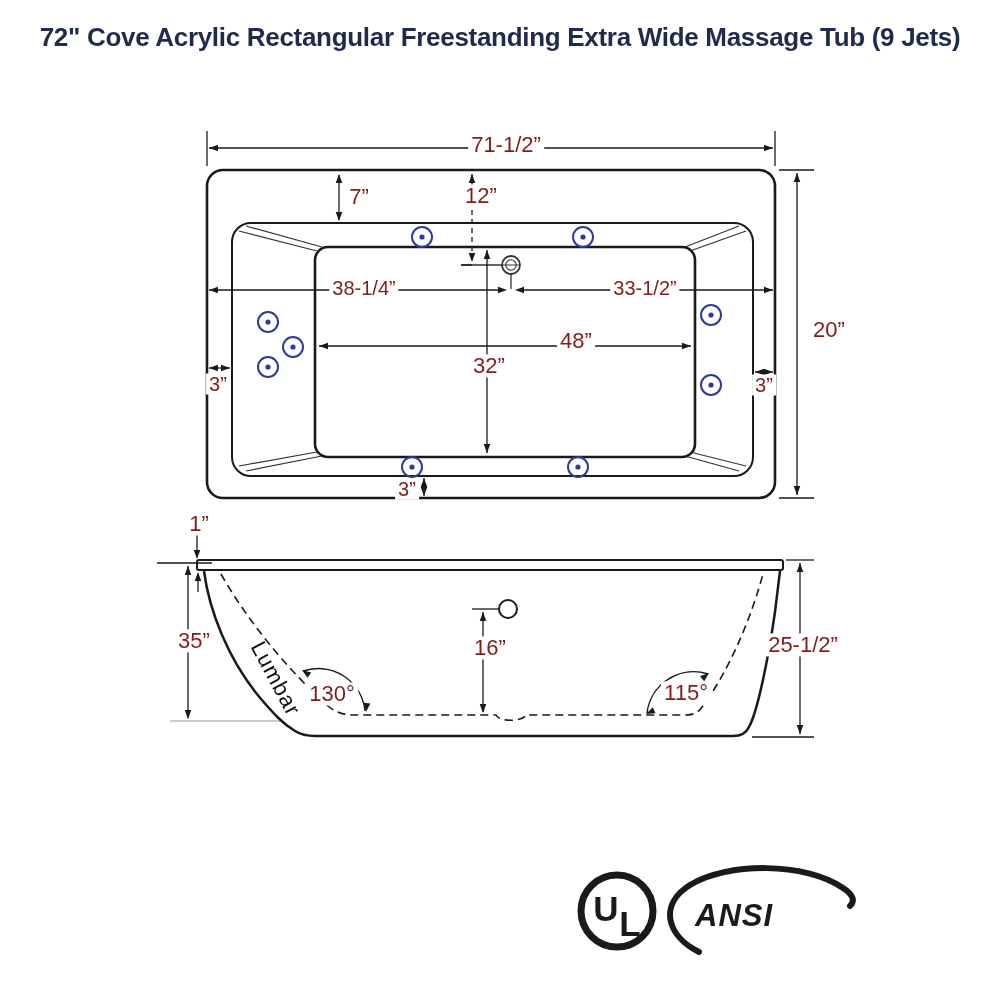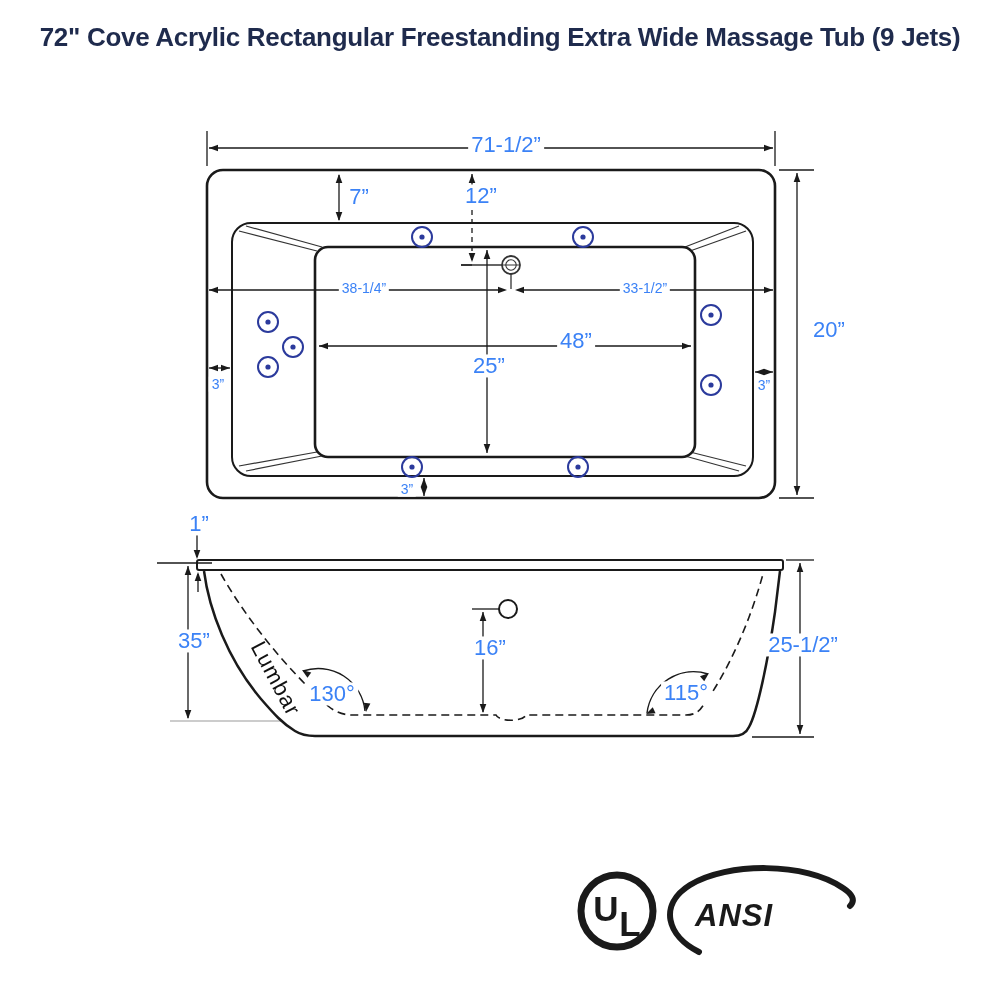--- a/index.html
+++ b/index.html
@@ -1,23 +1,23 @@
 <!DOCTYPE html>
 <html><head>
 <meta charset="utf-8">
 <style>
   html,body{margin:0;padding:0;background:#fff;}
   .page{position:relative;width:1000px;height:1000px;background:#fff;overflow:hidden;
         font-family:"Liberation Sans",sans-serif;}
   .title{position:absolute;left:0;right:0;top:22px;text-align:center;
          font-size:26px;font-weight:bold;letter-spacing:-0.3px;color:#1f2b4d;}
   .dwg{position:absolute;left:0;top:0;}
-  .lbl{position:absolute;transform:translate(-50%,-50%);font-size:22px;color:#3b82f6;
+  .lbl{position:absolute;transform:translate(-50%,-50%);font-size:22px;color:#7f1d1d;
        background:#fff;padding:0 3px;white-space:nowrap;line-height:1.05;}
-  .lbl.sm{font-size:14px;}
+  .lbl.sm{font-size:20px;}
   .lumbar{position:absolute;left:268px;top:637px;font-size:22px;color:#111;
           transform-origin:0 0;transform:rotate(62deg);letter-spacing:1px;white-space:nowrap;}
 </style>
 </head>
 <body>
 
 <div class="page">
 
   <div class="title">72" Cove Acrylic Rectangular Freestanding Extra Wide Massage Tub (9 Jets)</div>
 
@@ -183,21 +183,21 @@
     </g>
   </svg>
 
   <div class="lbl" style="left:506px;top:145px">71-1/2”</div>
   <div class="lbl" style="left:829px;top:330px">20”</div>
   <div class="lbl" style="left:359px;top:197px">7”</div>
   <div class="lbl" style="left:481px;top:196px">12”</div>
   <div class="lbl sm" style="left:364px;top:288px">38-1/4”</div>
   <div class="lbl sm" style="left:645px;top:288px">33-1/2”</div>
   <div class="lbl" style="left:576px;top:341px">48”</div>
-  <div class="lbl" style="left:489px;top:366px">25”</div>
+  <div class="lbl" style="left:489px;top:366px">32”</div>
   <div class="lbl sm" style="left:218px;top:384px">3”</div>
   <div class="lbl sm" style="left:764px;top:385px">3”</div>
   <div class="lbl sm" style="left:407px;top:489px">3”</div>
   <div class="lbl" style="left:199px;top:524px">1”</div>
   <div class="lbl" style="left:194px;top:641px">35”</div>
   <div class="lbl" style="left:803px;top:645px">25-1/2”</div>
   <div class="lbl" style="left:490px;top:648px">16”</div>
   <div class="lbl" style="left:332px;top:694px">130°</div>
   <div class="lbl" style="left:686px;top:693px">115°</div>
   <div class="lumbar">Lumbar</div>

